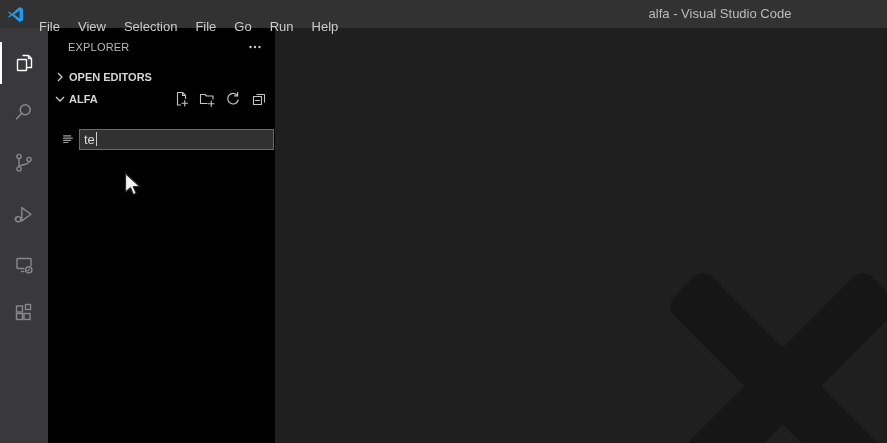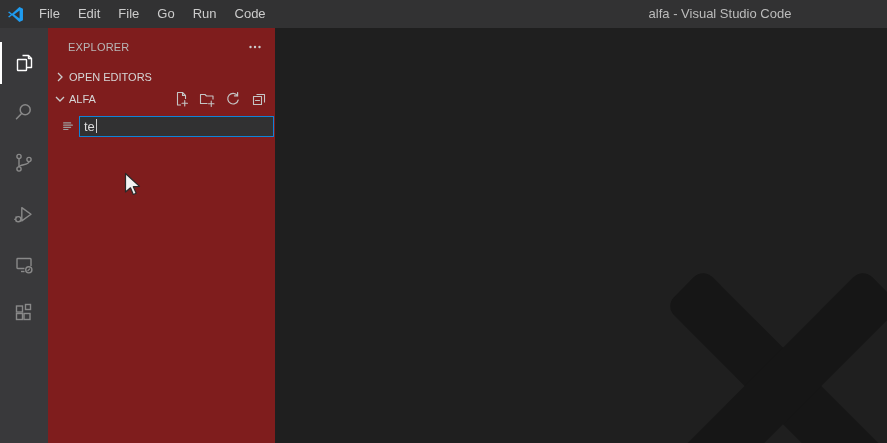--- a/index.html
+++ b/index.html
@@ -13,21 +13,21 @@
   }
 
   
   .titlebar {
     position: absolute; left: 0; top: 0; width: 887px; height: 28px;
     background: #323233; display: flex; align-items: stretch; z-index: 5;
   }
   .logo-box { width: 30px; display: flex; align-items: center; justify-content: center; }
   .menubar { display: flex; align-items: stretch; }
   .menu-item {
-    color: #cccccc; font-size: 13px; line-height: 28px; padding: 0 9px;
+    color: #cccccc; font-size: 13px; line-height: 28px; padding: 13px 9px;
     white-space: nowrap;
   }
   .window-title {
     position: absolute; left: 560px; top: 0; width: 320px; height: 44px;
     line-height: 28px; text-align: center; color: #bcbcbc; font-size: 13px;
     white-space: nowrap; overflow: hidden;
   }
 
   
   .activitybar {
@@ -42,43 +42,43 @@
   .ab-item.active { color: #ffffff; }
   .ab-item.active::before {
     content: ""; position: absolute; left: 0; top: 3px; width: 2px; height: 42px;
     background: #ffffff;
   }
   .ab-item svg { display: block; }
 
   
   .sidebar {
     position: absolute; left: 48px; top: 28px; width: 227px; height: 415px;
-    background: #7f1d1d; color: #cccccc; z-index: 3;
+    background: #000000; color: #cccccc; z-index: 3;
   }
   .sb-header {
     height: 38px; display: flex; align-items: center;
     padding: 0 10px 0 20px;
   }
   .sb-title { flex: 1; font-size: 11px; color: #b8b8b8; letter-spacing: 0.2px; }
   .more-btn { color: #cccccc; display: flex; align-items: center; padding: 2px; border-radius: 4px; }
 
   .pane-row {
     height: 22px; display: flex; align-items: center;
-    font-size: 11px; font-weight: normal; color: #d6d6d6; padding-left: 3px;
+    font-size: 11px; font-weight: bold; color: #d6d6d6; padding-left: 3px;
   }
   .pane-row .chev { display: flex; align-items: center; color: #cccccc; width: 18px; justify-content: center; flex: none; }
   .pane-label { white-space: nowrap; }
   .pane-actions {
     margin-left: auto; margin-right: 7px; display: flex; gap: 8px;
     color: #c5c5c5; align-items: center;
   }
   .icon-btn { display: flex; align-items: center; justify-content: center; border-radius: 3px; padding: 1px; }
 
   .newfile-row {
-    height: 22px; margin-top: 5px; display: flex; align-items: center;
+    height: 22px; margin-top: 18px; display: flex; align-items: center;
     padding-left: 13px;
   }
   .file-glyph { display: flex; align-items: center; color: #9d9d9d; flex: none; }
   .rename-input {
     margin-left: 4px; margin-right: 1px; flex: 1; height: 21px;
     background: #313132; border: 1px solid #0e84d8;
     display: flex; align-items: center; padding-left: 4px;
     font-size: 13px; color: #dcdcdc;
   }
   .caret { display: inline-block; width: 1px; height: 14px; background: #cfcfcf; margin-left: 1px; }
@@ -104,25 +104,26 @@
 <div class="window">
 
   <div class="titlebar">
     <div class="logo-box">
       <svg width="17" height="17" viewBox="0 0 20 20">
         <path d="M14.6 1.2 L5.9 9.1 L2.6 6.6 L1.2 7.4 L4.5 10 L1.2 12.6 L2.6 13.4 L5.9 10.9 L14.6 18.8 L18.8 16.8 V3.2 Z M14.8 5.2 V14.8 L8.4 10 Z" fill="#1f9cf0"></path>
       </svg>
     </div>
     <div class="menubar">
       <span class="menu-item">File</span>
-      <span class="menu-item">Edit</span>
+      <span class="menu-item">View</span>
+      <span class="menu-item">Selection</span>
       <span class="menu-item">File</span>
       <span class="menu-item">Go</span>
       <span class="menu-item">Run</span>
-      <span class="menu-item">Code</span>
+      <span class="menu-item">Help</span>
     </div>
     <div class="window-title">alfa - Visual Studio Code</div>
   </div>
 
   <div class="activitybar">
 
     <div class="ab-item active" style="top:11px" title="Explorer">
       <svg width="24" height="24" viewBox="0 0 24 24" fill="none" stroke="currentColor" stroke-width="1.4" stroke-linejoin="round">
         <path d="M10.5 4.5 H16.5 L19.5 7.5 V16.5 H14.5"></path>
         <path d="M16.5 4.5 V7.5 H19.5"></path>

